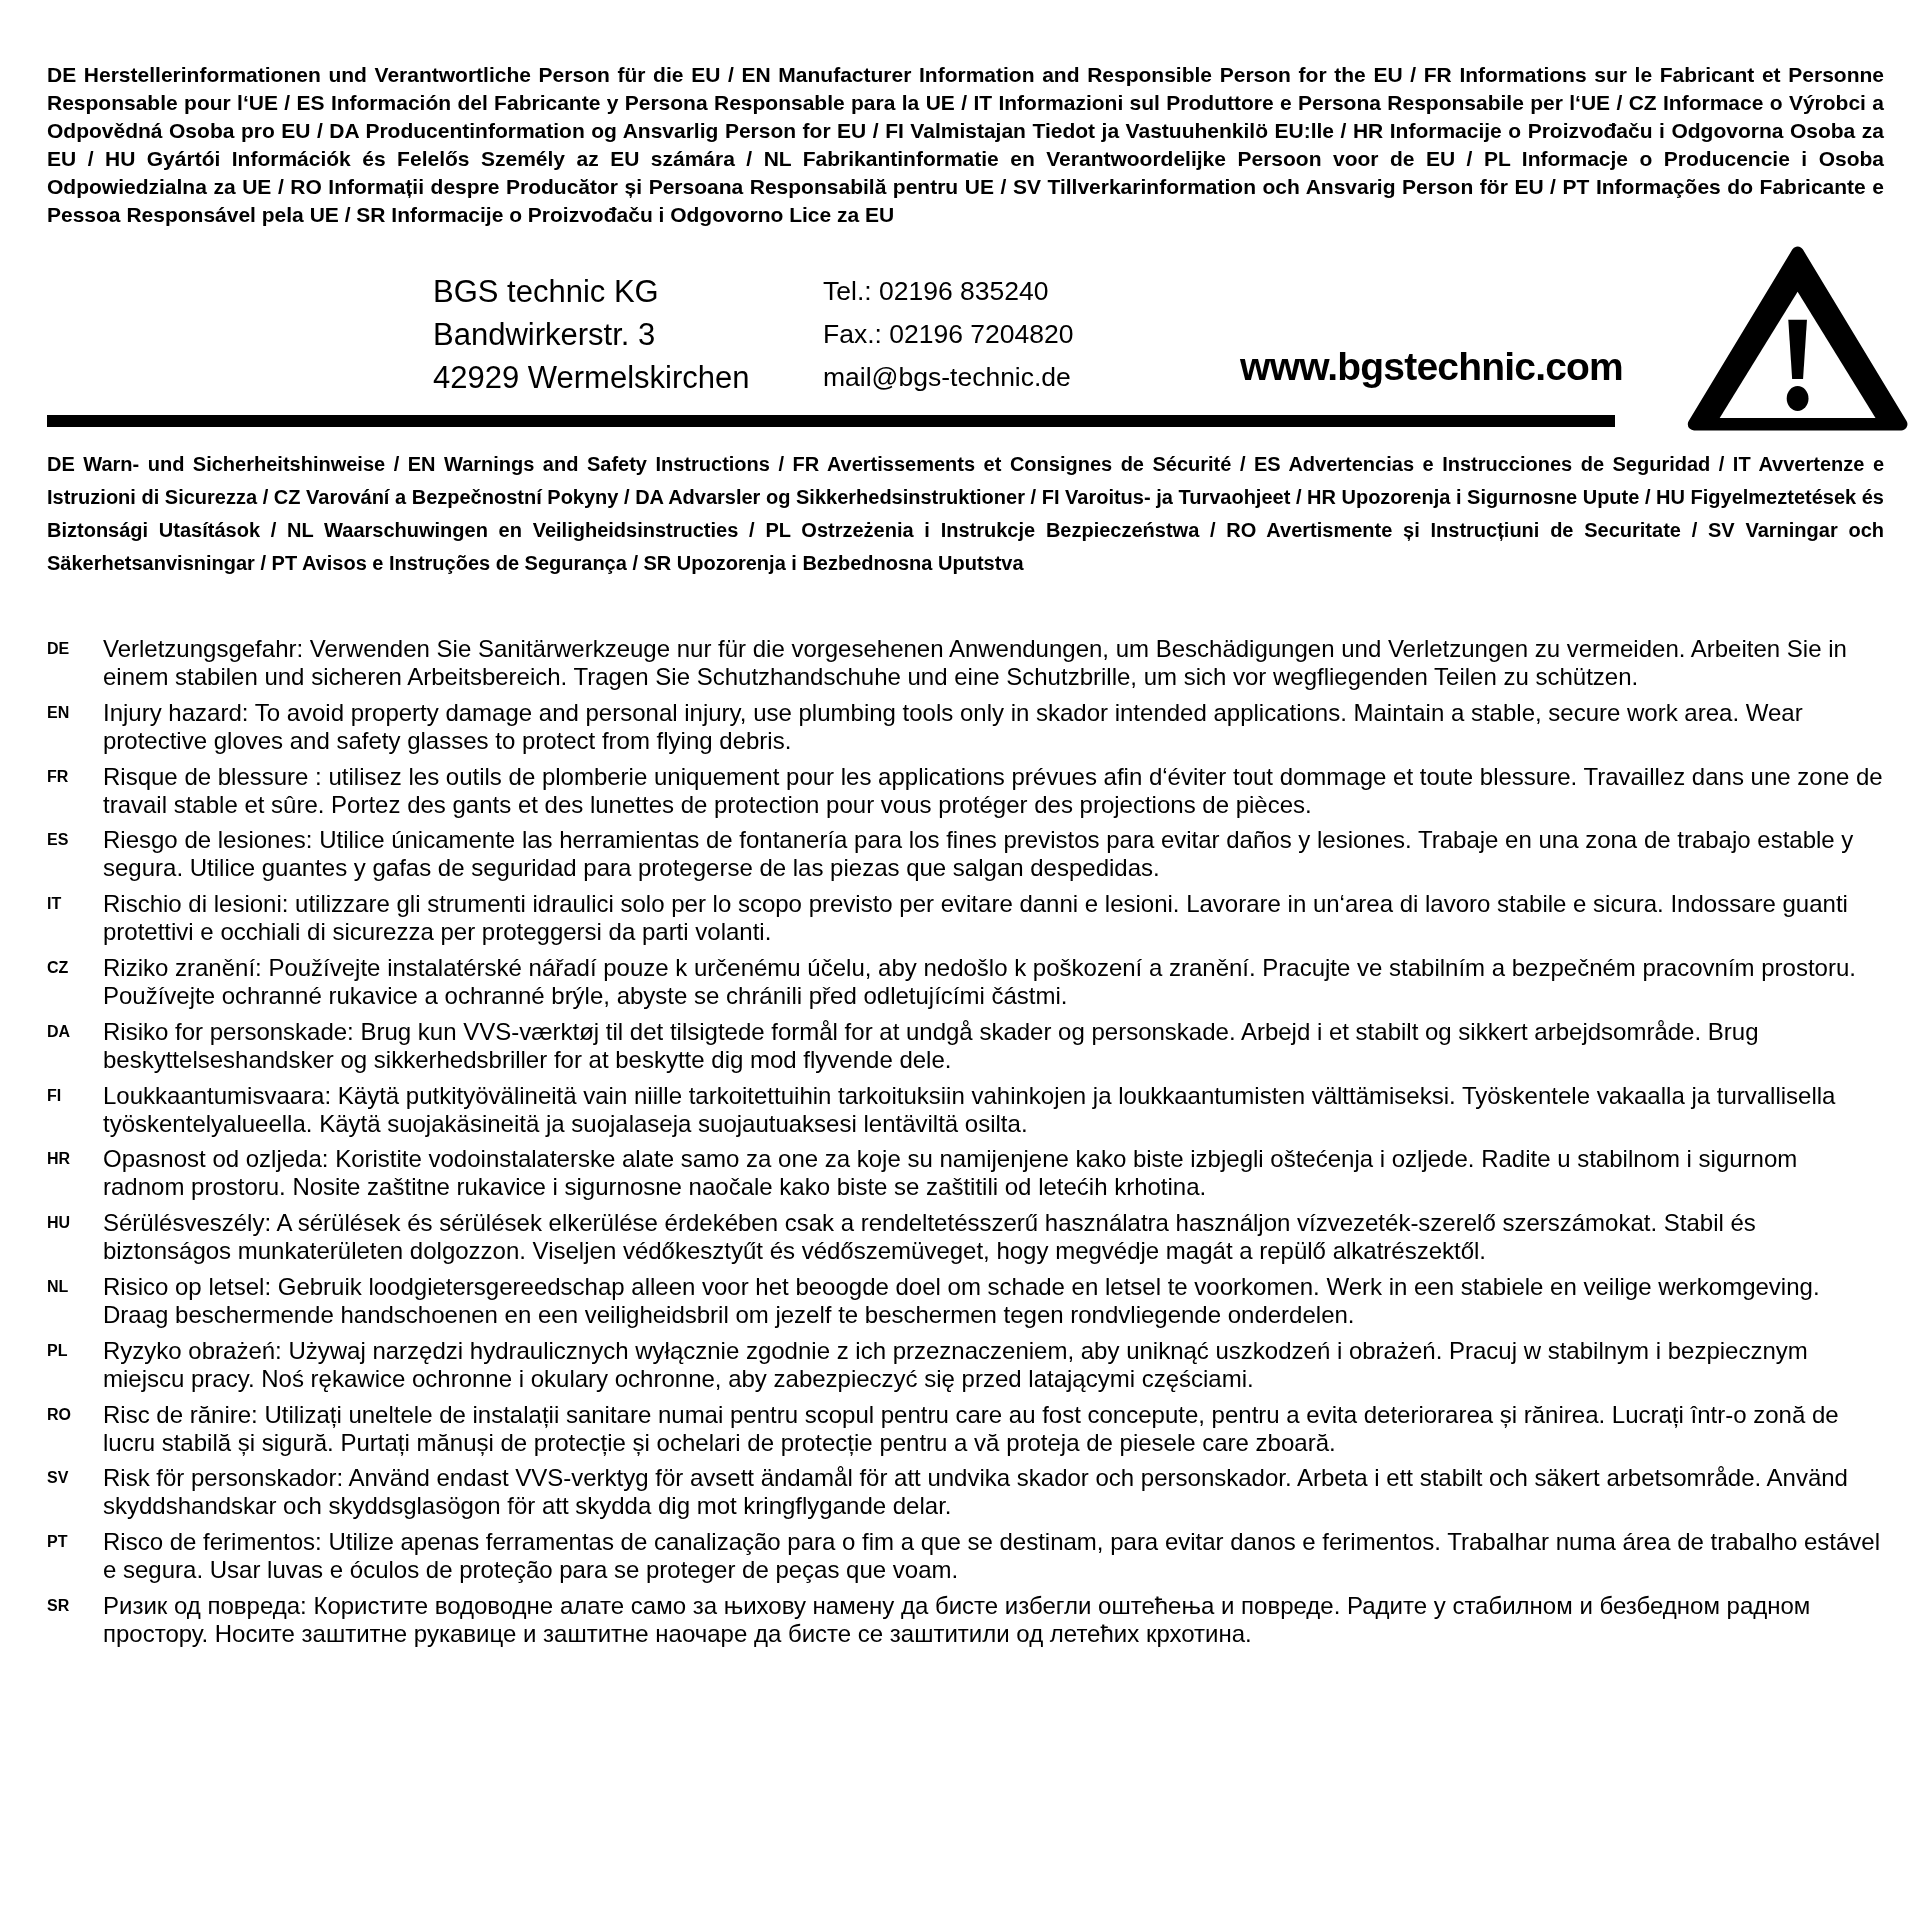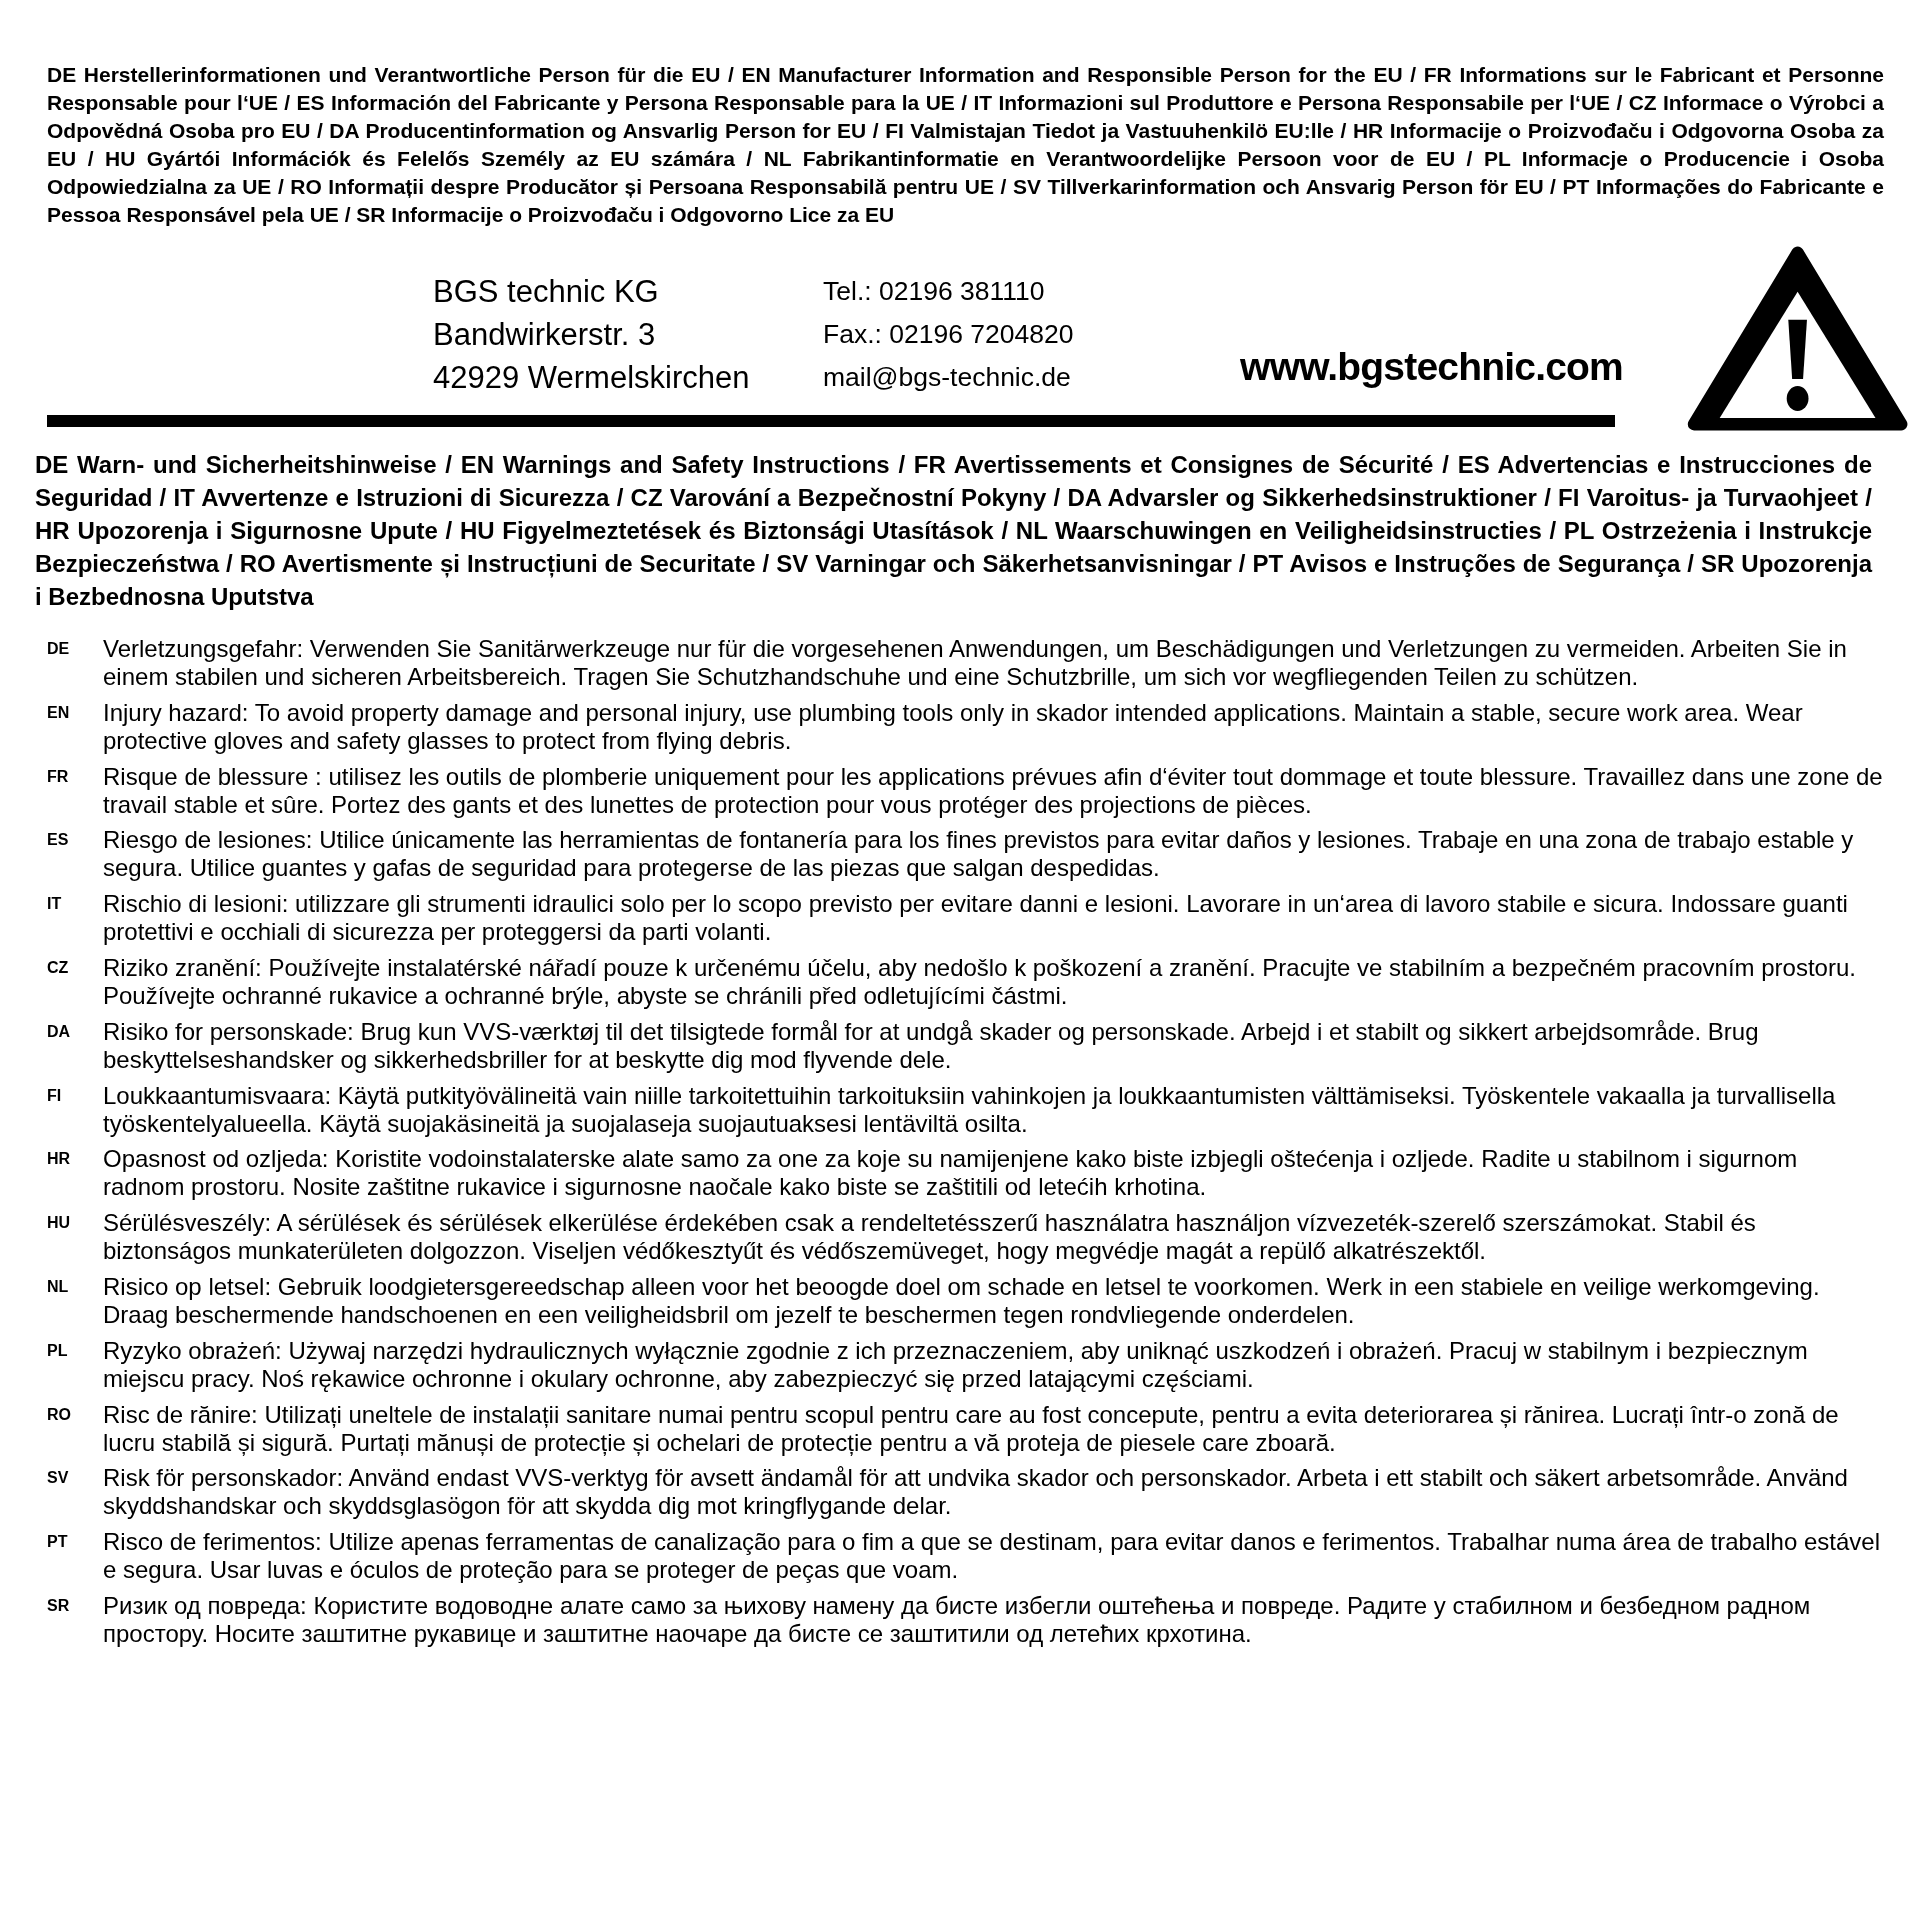--- a/index.html
+++ b/index.html
@@ -34,22 +34,22 @@
     font-size: 39px; font-weight: bold; letter-spacing: -0.8px;
     text-align: right; white-space: nowrap;
   }
   .triangle-wrap { position: absolute; left: 1687px; top: 221px; width: 222px; height: 187px; }
   .divider {
     position: absolute; left: 47px; top: 391px;
     width: 1568px; height: 11.7px; background: #000000;
   }
   .header2 {
     position: absolute;
-    left: 35px; top: 424px; width: 1837px;
-    font-size: 24px; font-weight: bold; line-height: 33px;
+    left: 47px; top: 424px; width: 1837px;
+    font-size: 20px; font-weight: bold; line-height: 33px;
     text-align: justify;
   }
   .warnings {
     position: absolute; left: 47px; top: 611px; width: 1837px;
   }
   .warning-row { display: flex; margin-bottom: 7.8px; }
   .warning-code {
     flex: 0 0 56px; width: 56px;
     font-size: 16px; font-weight: bold; line-height: 28px;
   }
@@ -66,21 +66,21 @@
   <div class="header1">DE Herstellerinformationen und Verantwortliche Person für die EU  /  EN Manufacturer Information and Responsible Person for the EU  /  FR Informations sur le Fabricant et Personne Responsable pour l‘UE  /  ES Información del Fabricante y Persona Responsable para la UE  /  IT Informazioni sul Produttore e Persona Responsabile per l‘UE  /  CZ Informace o Výrobci a Odpovědná Osoba pro EU  /  DA Producentinformation og Ansvarlig Person for EU  /  FI Valmistajan Tiedot ja Vastuuhenkilö EU:lle  /  HR Informacije o Proizvođaču i Odgovorna Osoba za EU  /  HU Gyártói Információk és Felelős Személy az EU számára  /  NL Fabrikantinformatie en Verantwoordelijke Persoon voor de EU  /  PL Informacje o Producencie i Osoba Odpowiedzialna za UE  /  RO Informații despre Producător și Persoana Responsabilă pentru UE  /  SV Tillverkarinformation och Ansvarig Person för EU  /  PT Informações do Fabricante e Pessoa Responsável pela UE  /  SR Informacije o Proizvođaču i Odgovorno Lice za EU</div>
 
 
   <div class="addr-block">
     <div>BGS technic KG</div>
     <div>Bandwirkerstr. 3</div>
     <div>42929 Wermelskirchen</div>
   </div>
 
   <div class="contact-block">
-    <div>Tel.: 02196 381110</div>
+    <div>Tel.: 02196 835240</div>
     <div>Fax.: 02196 7204820</div>
     <div>mail@bgs-technic.de</div>
   </div>
 
   <div class="website">www.bgstechnic.com</div>
 
   <div class="triangle-wrap">
     <svg width="222" height="187" viewBox="0 0 285 240">
       <polygon points="142,10 275,230 9,230" fill="#000000" stroke="#000000" stroke-width="16" stroke-linejoin="round"></polygon>
       <polygon points="142,60 242,222 42,222" fill="#ffffff"></polygon>

